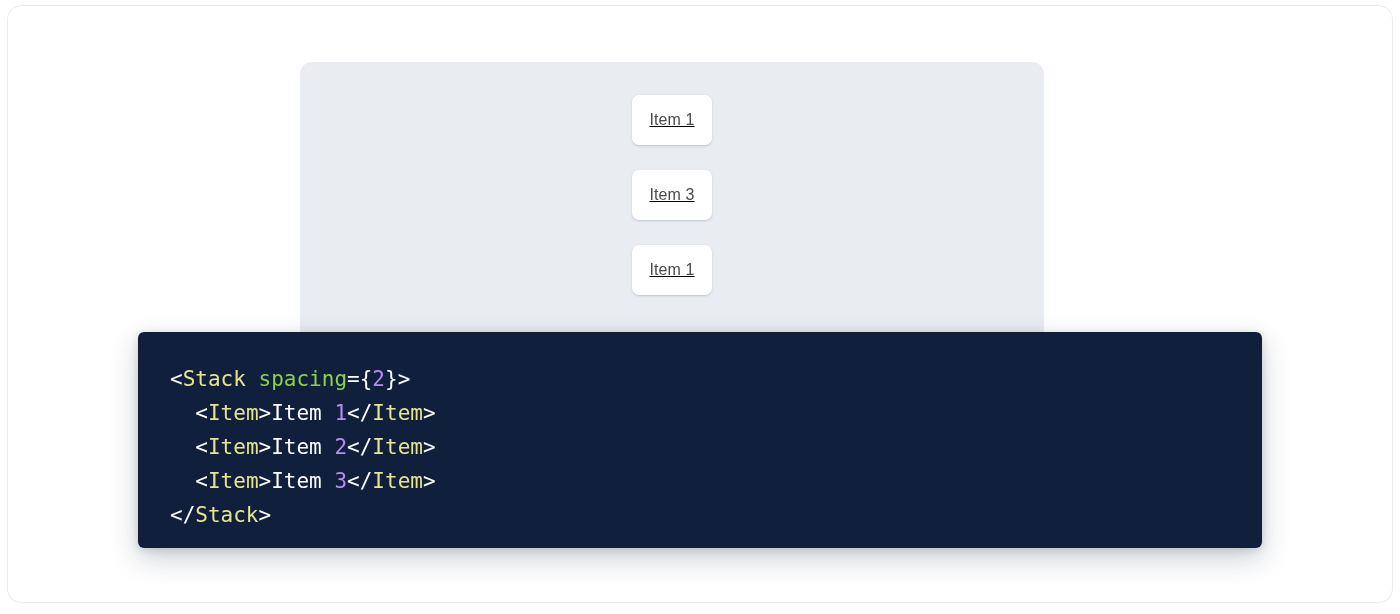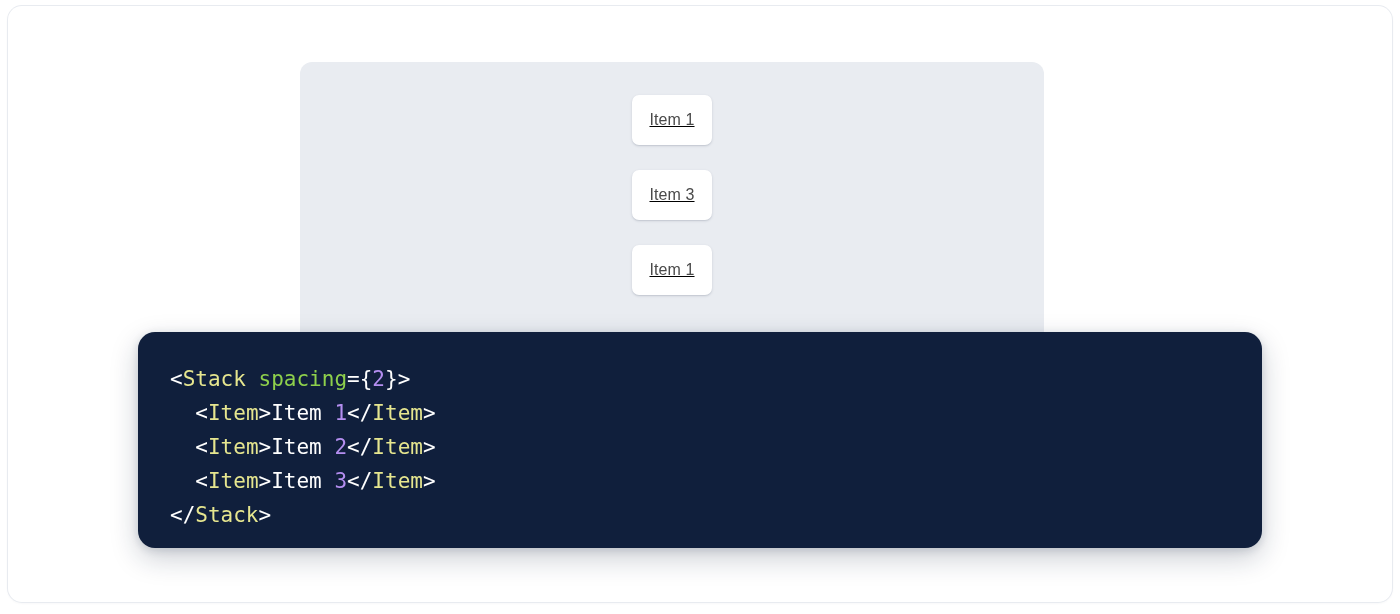--- a/index.html
+++ b/index.html
@@ -66,21 +66,21 @@
   }
 
   
   .code-panel {
     position: absolute;
     left: 130px;
     top: 326px;
     width: 1124px;
     height: 216px;
     background: #101f3c;
-    border-radius: 17px;
+    border-radius: 6px;
     box-shadow: 0 10px 28px rgba(16,31,60,0.22), 0 2px 8px rgba(16,31,60,0.14);
     padding: 30px 0 0 32px;
     box-sizing: border-box;
   }
 
   .code-block {
     font-family: "DejaVu Sans Mono", monospace;
     font-size: 21px;
     line-height: 34px;
     white-space: pre;

